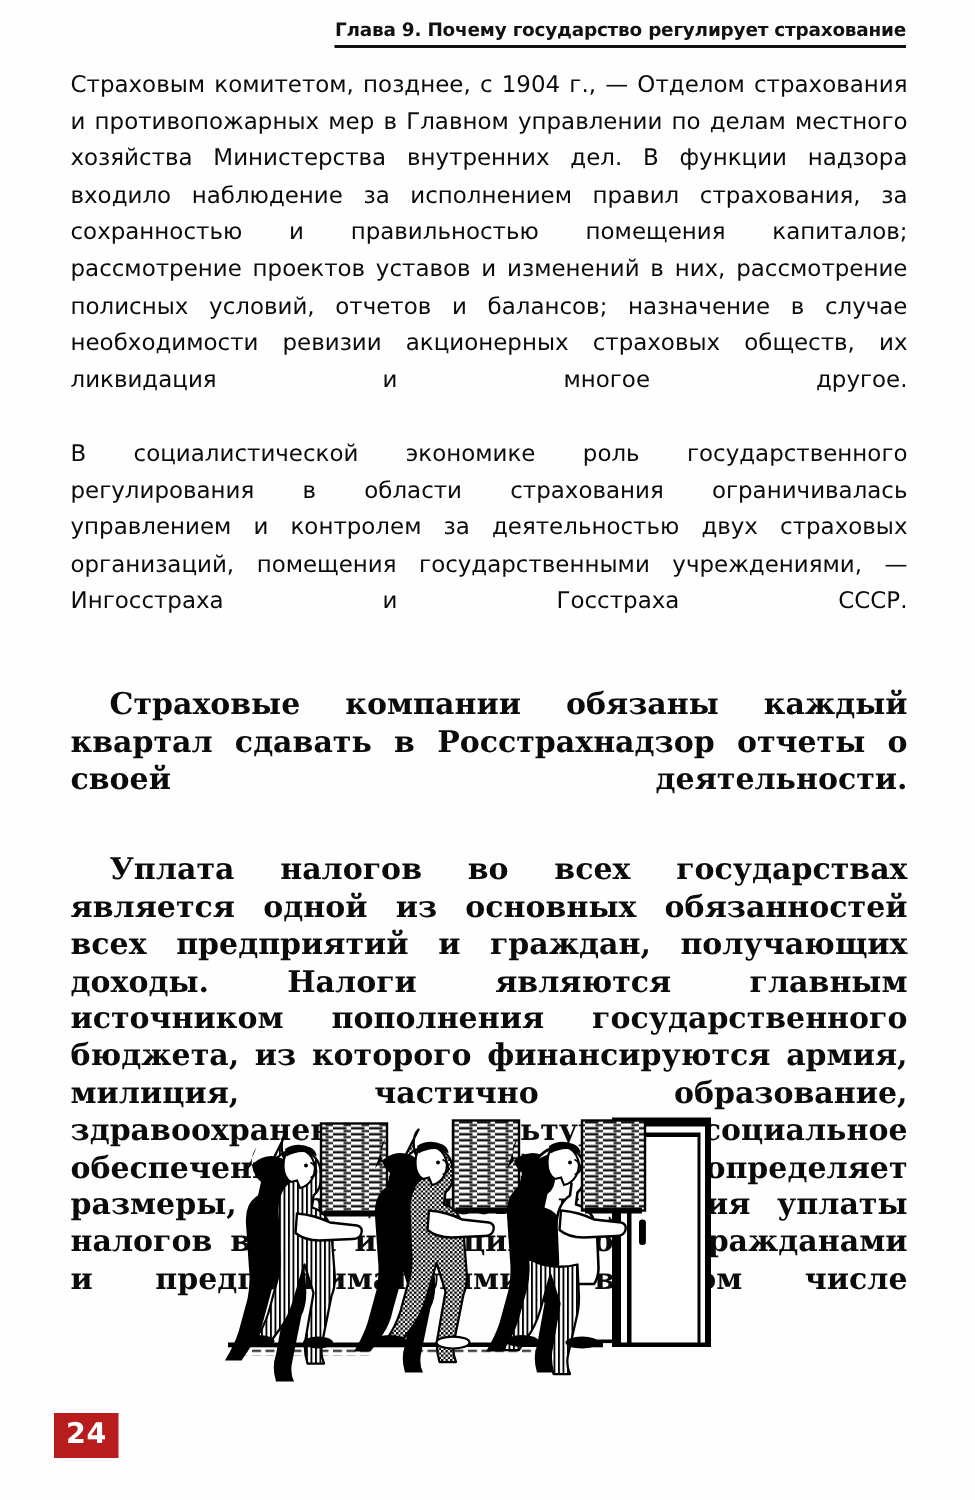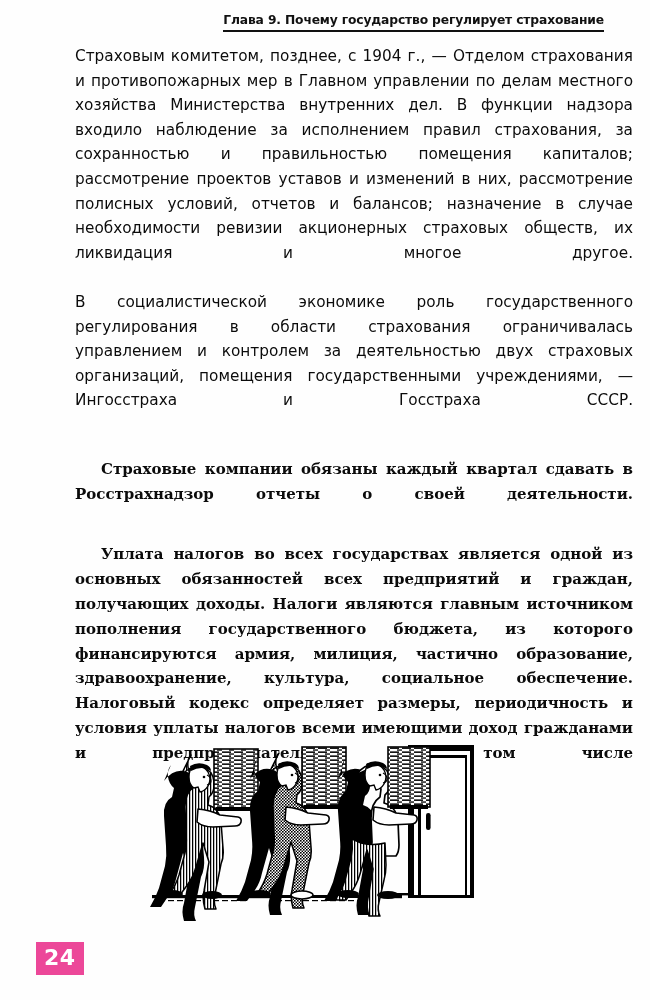--- a/index.html
+++ b/index.html
@@ -36,21 +36,20 @@
     border-bottom: 2px solid #111111;
     padding-bottom: 2px;
     line-height: 1.1;
   }
 
   
   .col {
     position: absolute;
     left: 47px;
     width: 558px;
-    margin-left: 28px;
   }
 
   
   .block-sans {
     top: 44px;
     font-family: "DejaVu Sans", sans-serif;
     font-size: 15.3px;
     line-height: 24.6px;
     text-align: justify;
     text-justify: inter-word;
@@ -59,21 +58,21 @@
   .block-sans p {
     margin: 0;
     text-indent: 0;
   }
 
   
   .block-serif {
     top: 457px;
     font-family: "DejaVu Serif", "Liberation Serif", serif;
     font-weight: bold;
-    font-size: 15px;
+    font-size: 20px;
     line-height: 24.8px;
     text-align: justify;
     text-justify: inter-word;
     color: #0b0b0b;
   }
   .block-serif p {
     margin: 0;
     text-indent: 26px;
   }
   .block-serif p + p { margin-top: 0; }
@@ -95,25 +94,25 @@
     width: 330px;
     height: 190px;
   }
   .illustration svg { display: block; width: 100%; height: 100%; }
 
   
   .folio {
     position: absolute;
     left: 36px;
     top: 942px;
-    background: #ec4899;
+    background: #b91c1c;
     color: #ffffff;
     font-family: "DejaVu Sans", sans-serif;
     font-weight: bold;
-    font-size: 22px;
+    font-size: 19px;
     line-height: 1;
     padding: 5px 8px 6px 8px;
     letter-spacing: 0.5px;
   }
 </style>
 </head>
 <body>
 
 <div class="page">
 

